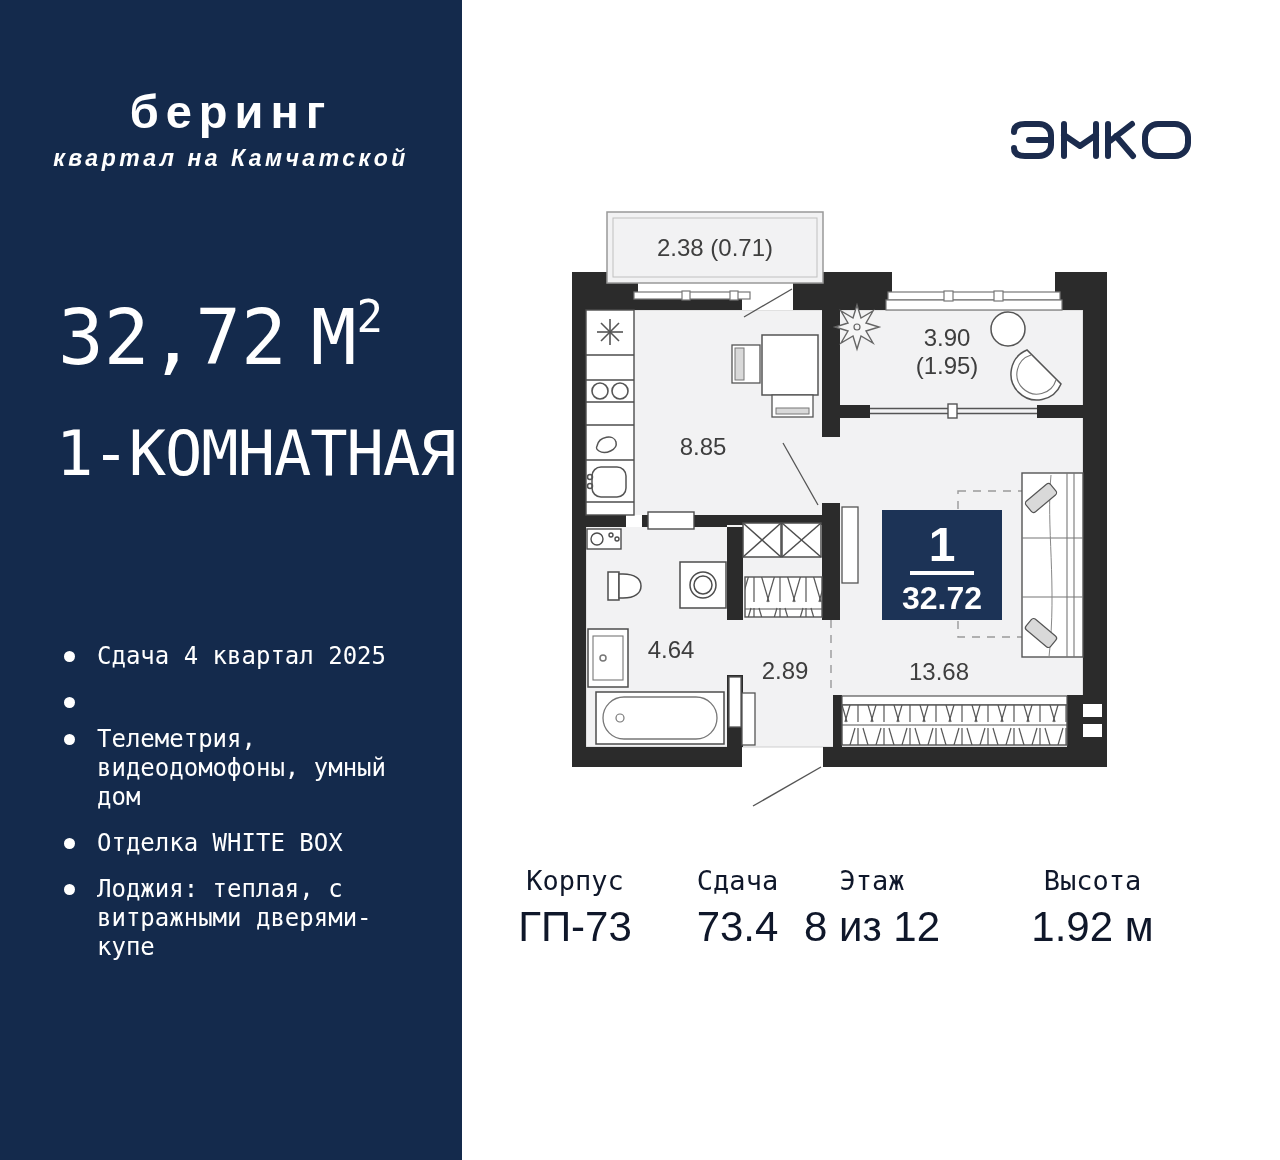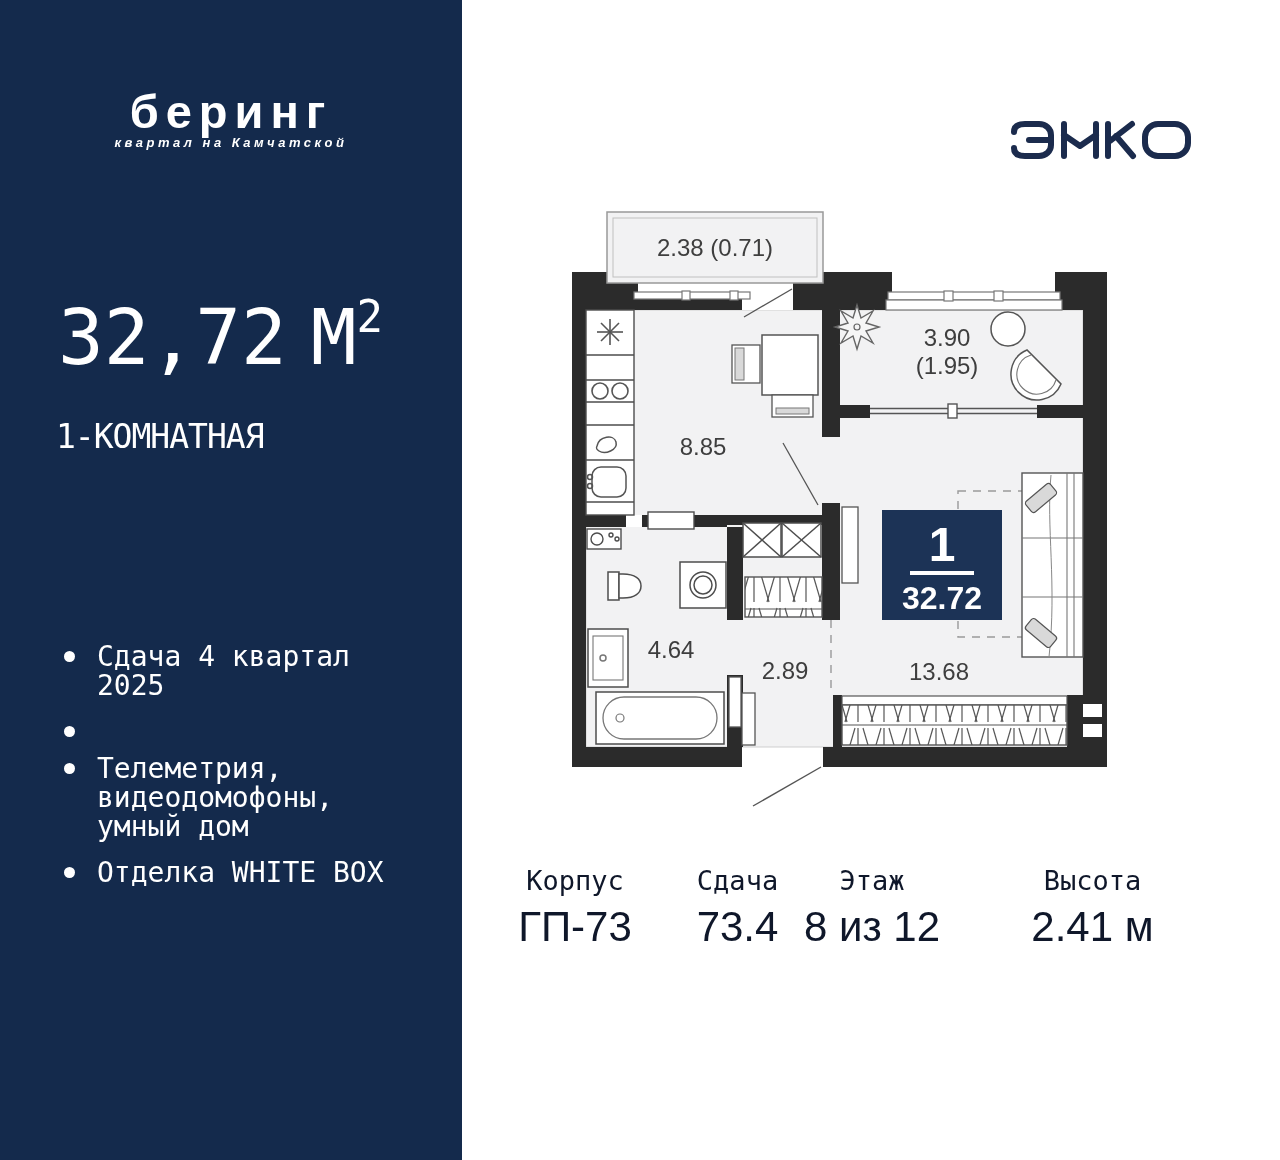--- a/index.html
+++ b/index.html
@@ -11,43 +11,43 @@
   .sidebar{
     position:absolute;left:0;top:0;width:462px;height:1160px;
     background:#142A4C;color:#ffffff;
   }
   .logo-block{position:absolute;top:88px;left:0;width:462px;text-align:center;}
   .logo-title{
     font-size:47px;font-weight:700;letter-spacing:7px;line-height:1;
     font-family:"Liberation Sans",sans-serif;
   }
   .logo-subtitle{
-    font-size:13px;font-style:italic;font-weight:700;
+    margin-top:10px;font-size:23px;font-style:italic;font-weight:700;
     letter-spacing:3.5px;white-space:nowrap;
   }
   .area-line{
     position:absolute;top:300px;left:58px;
     font-family:"DejaVu Sans Mono","Liberation Mono",monospace;
     font-size:76px;line-height:1;white-space:nowrap;
   }
   .area-line .unit{margin-left:24px;}
   .area-line sup{font-size:44px;position:relative;top:-6px;line-height:0;}
   .room-type{
     position:absolute;top:417px;left:56px;
     font-family:"DejaVu Sans Mono","Liberation Mono",monospace;
-    font-size:33px;letter-spacing:-1px;white-space:nowrap;
+    font-size:62px;letter-spacing:-1px;white-space:nowrap;
   }
   .features{position:absolute;top:642px;left:64px;width:345px;
     list-style:none;margin:0;padding:0;}
   .features li{display:flex;margin-bottom:17px;}
   .bullet{flex:0 0 11px;width:11px;height:11px;border-radius:50%;
     background:#ffffff;margin-top:9px;margin-right:22px;}
   .feature-text{
     font-family:"DejaVu Sans Mono","Liberation Mono",monospace;
-    font-size:28px;line-height:29px;max-width:298px;
+    font-size:24px;line-height:29px;max-width:298px;
   }
   
   .enko-logo{position:absolute;left:1002px;top:118px;}
   .details-row .col{position:absolute;text-align:center;color:#0f172a;}
   .details-row .label{
     font-family:"DejaVu Sans Mono","Liberation Mono",monospace;
     font-size:27px;line-height:30px;
   }
   .details-row .value{
     font-family:Liberation Sans, sans-serif;
@@ -86,20 +86,24 @@
     <li>
       <span class="bullet"></span>
     </li>
     <li>
       <span class="bullet"></span>
       <span class="feature-text">Телеметрия, видеодомофоны, умный дом</span>
     </li>
     <li>
       <span class="bullet"></span>
       <span class="feature-text">Отделка WHITE BOX</span>
+    </li>
+    <li>
+      <span class="bullet"></span>
+      <span class="feature-text">Лоджия: теплая, с витражными дверями-купе</span>
     </li>
   </ul>
 </aside>
 
 <svg class="enko-logo" width="198" height="44" viewBox="0 0 190 44">
   <title>ЭНКО</title>
   <g fill="none" stroke="#1B2B4D" stroke-width="6" stroke-linecap="round" stroke-linejoin="round">
     <path d="M8,14 C8,8 13,6 19,6 L33,6 C40,6 45,11 45,17 L45,27 C45,33 40,38 33,38 L19,38 C13,38 8,36 8,30"></path>
     <path d="M23,22 L45,22"></path>
     <path d="M58,6 L58,38 M90,6 L90,38 M58,17 L74,28 L90,17"></path>
@@ -310,15 +314,15 @@
   <div class="col col-2">
     <div class="label">Сдача</div>
     <div class="value">73.4</div>
   </div>
   <div class="col col-3">
     <div class="label">Этаж</div>
     <div class="value">8 из 12</div>
   </div>
   <div class="col col-4">
     <div class="label">Высота</div>
-    <div class="value">2.41 м</div>
+    <div class="value">1.92 м</div>
   </div>
 </div>
 
 </body></html>

